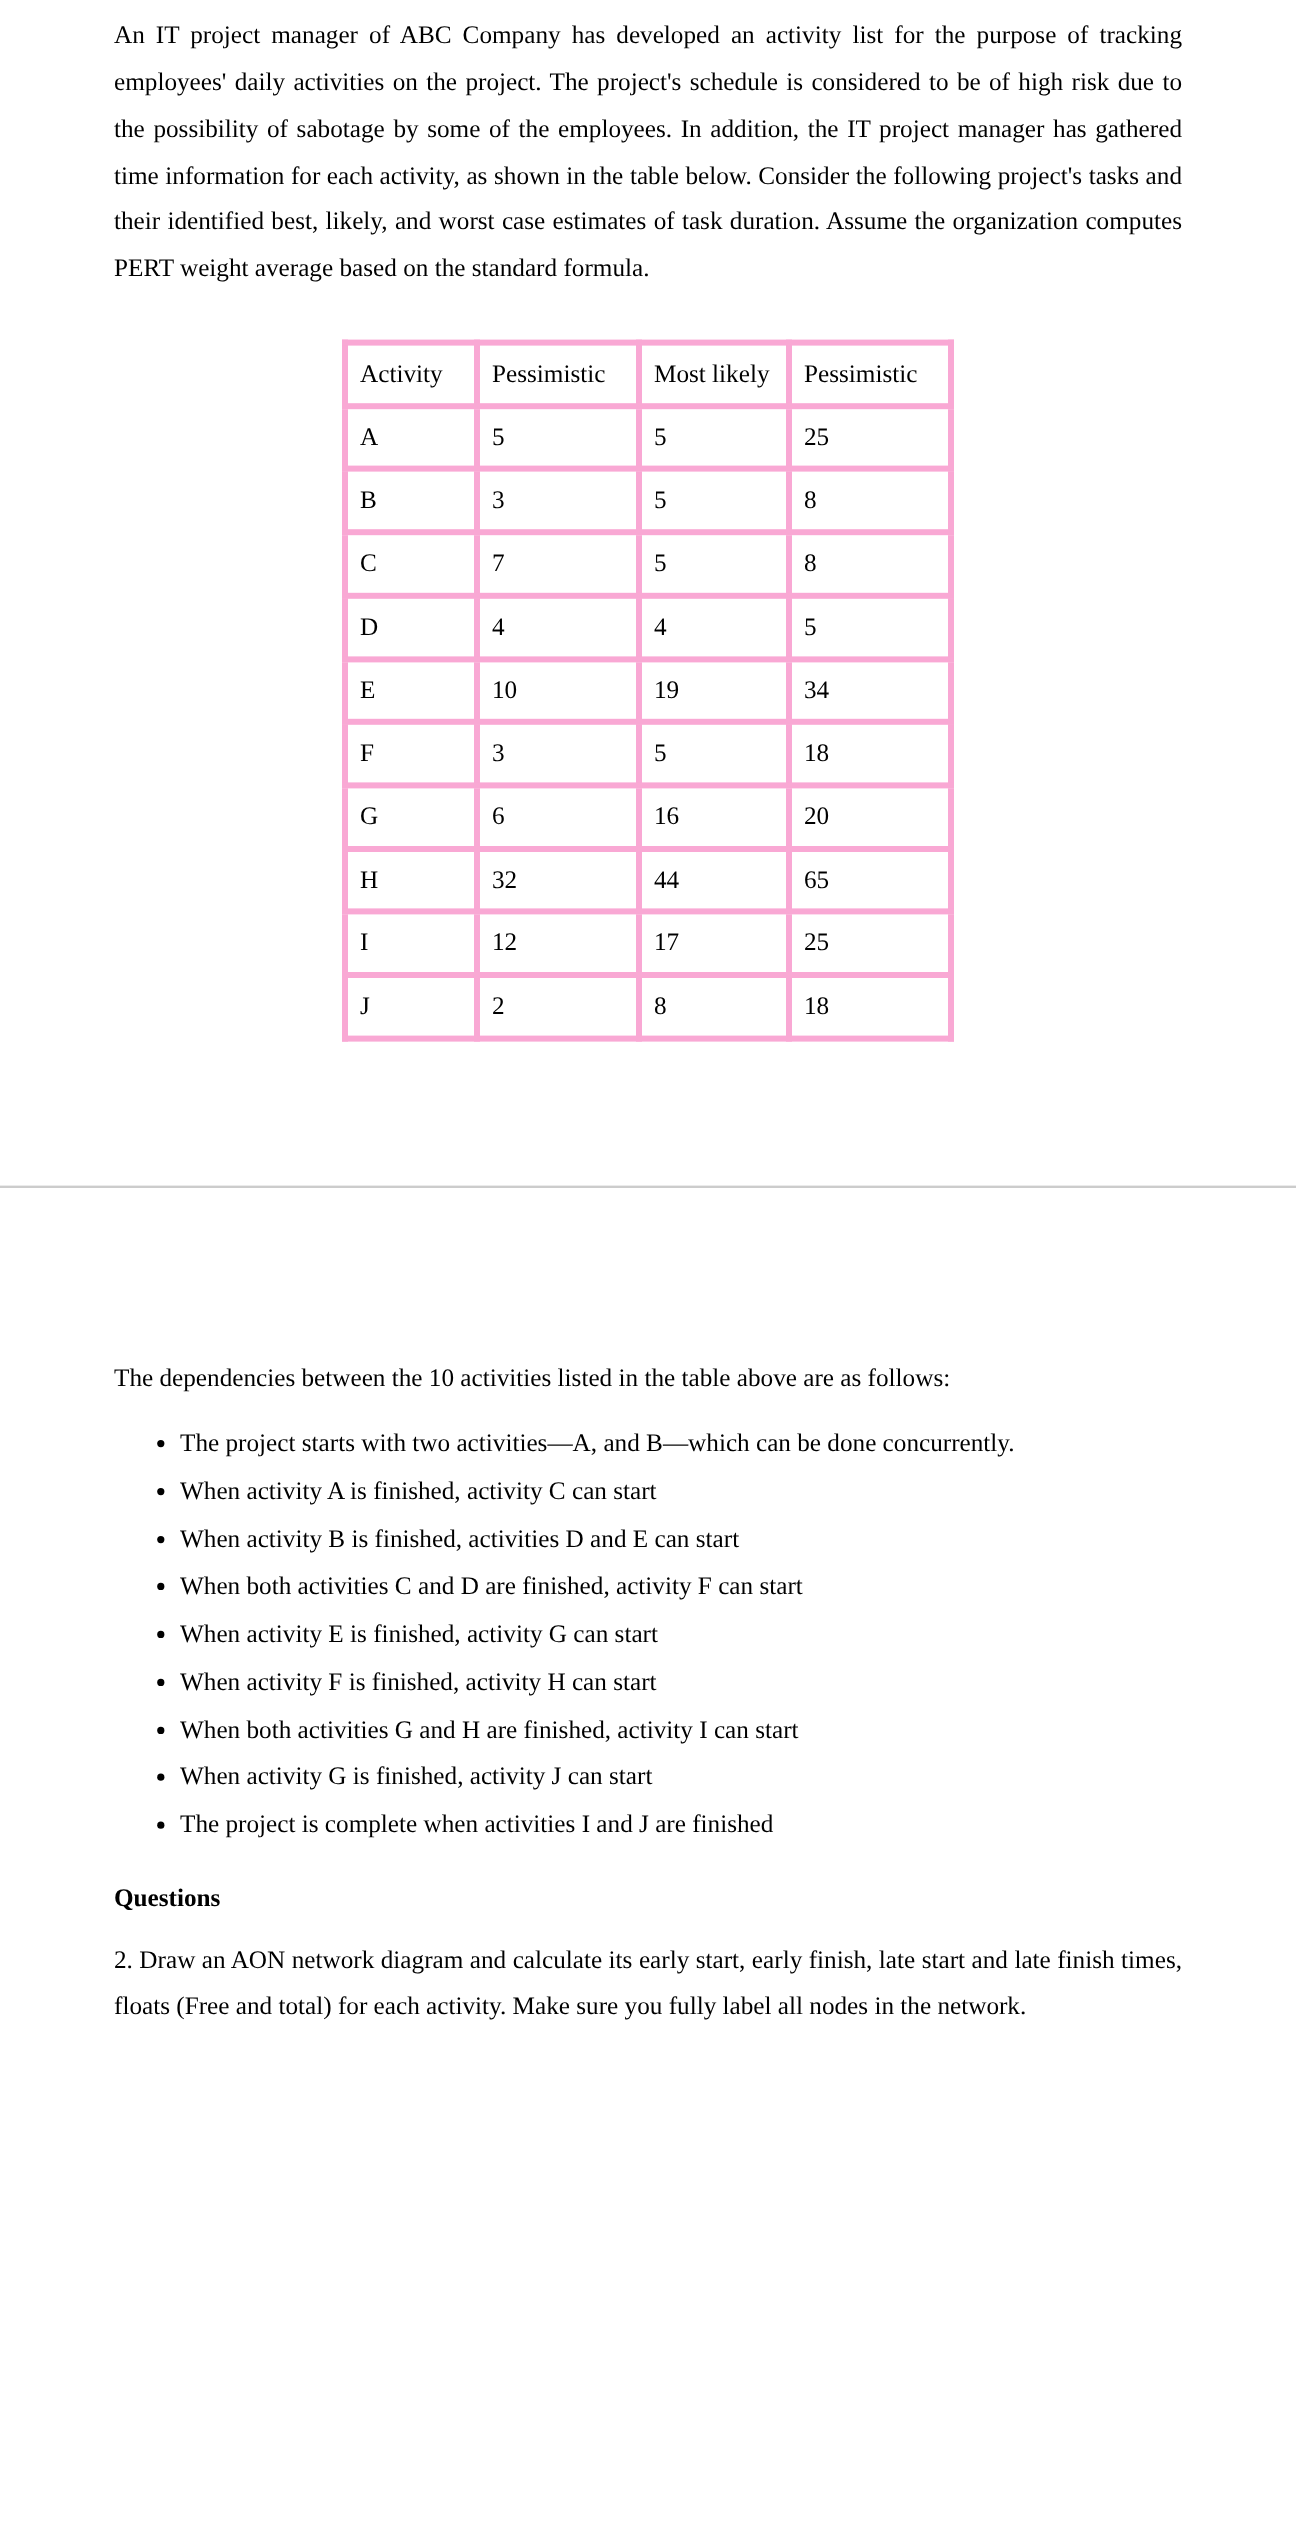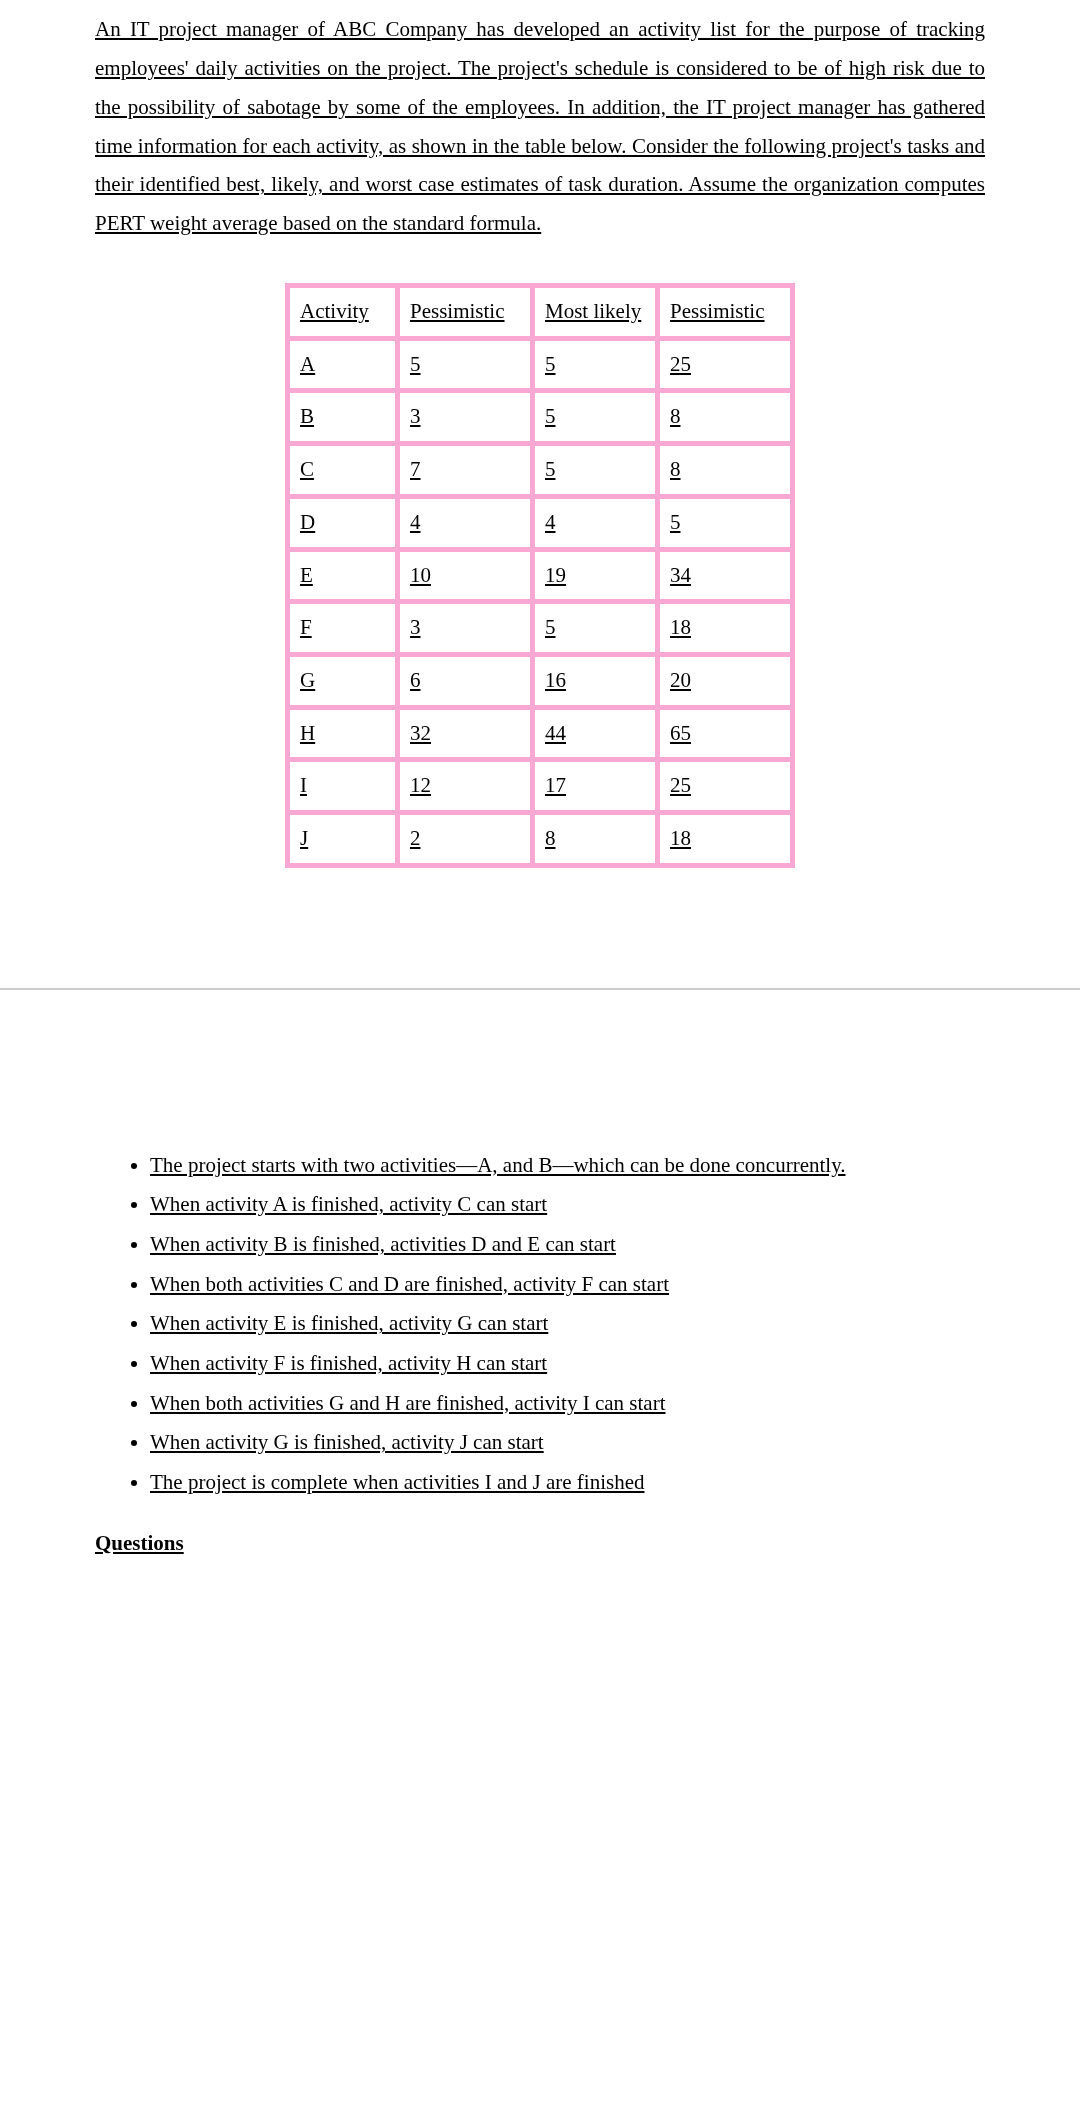--- a/index.html
+++ b/index.html
@@ -7,21 +7,20 @@
     padding: 0;
     background: #ffffff;
     font-family: "Times New Roman", Times, serif;
     color: #000000;
     width: 1080px;
   }
   .page {
     width: 1080px;
     box-sizing: border-box;
     padding: 0 95px 60px 95px;
-    text-decoration: underline;
   }
   .page1 {
     padding-top: 10px;
   }
   .intro {
     font-size: 21px;
     line-height: 1.85;
     text-align: justify;
     margin: 0 0 40px 0;
     white-space: pre-line;
@@ -160,31 +159,33 @@
         </tr>
       </tbody>
   </table>
 
 </div>
 
 <div class="page-break"></div>
 
 <div class="page page2">
 
+  <p class="deps-intro">The dependencies between the 10 activities listed in the table above are as follows:</p>
 
   <ul class="deps-list" id="deps-list">
       <li>The project starts with two activities—A, and B—which can be done concurrently.</li>
       <li>When activity A is finished, activity C can start</li>
       <li>When activity B is finished, activities D and E can start</li>
       <li>When both activities C and D are finished, activity F can start</li>
       <li>When activity E is finished, activity G can start</li>
       <li>When activity F is finished, activity H can start</li>
       <li>When both activities G and H are finished, activity I can start</li>
       <li>When activity G is finished, activity J can start</li>
       <li>The project is complete when activities I and J are finished</li>
     </ul>
 
   <p class="section-heading">Questions</p>
 
 
+  <p class="question">2. Draw an AON network diagram and calculate its early start, early finish, late start and late finish times, floats (Free and total) for each activity.  Make sure you fully label all nodes in the network.</p>
 
 
 </div>
 
 </body></html>

